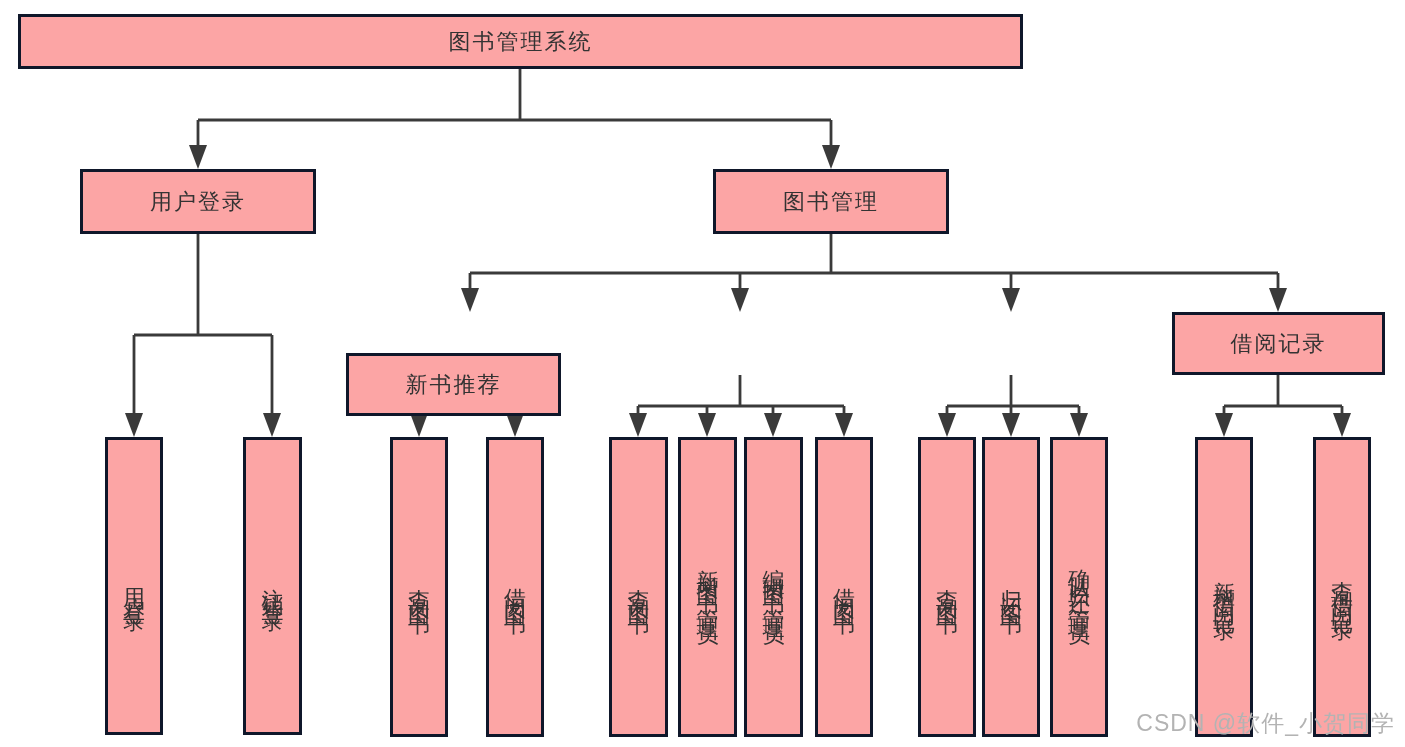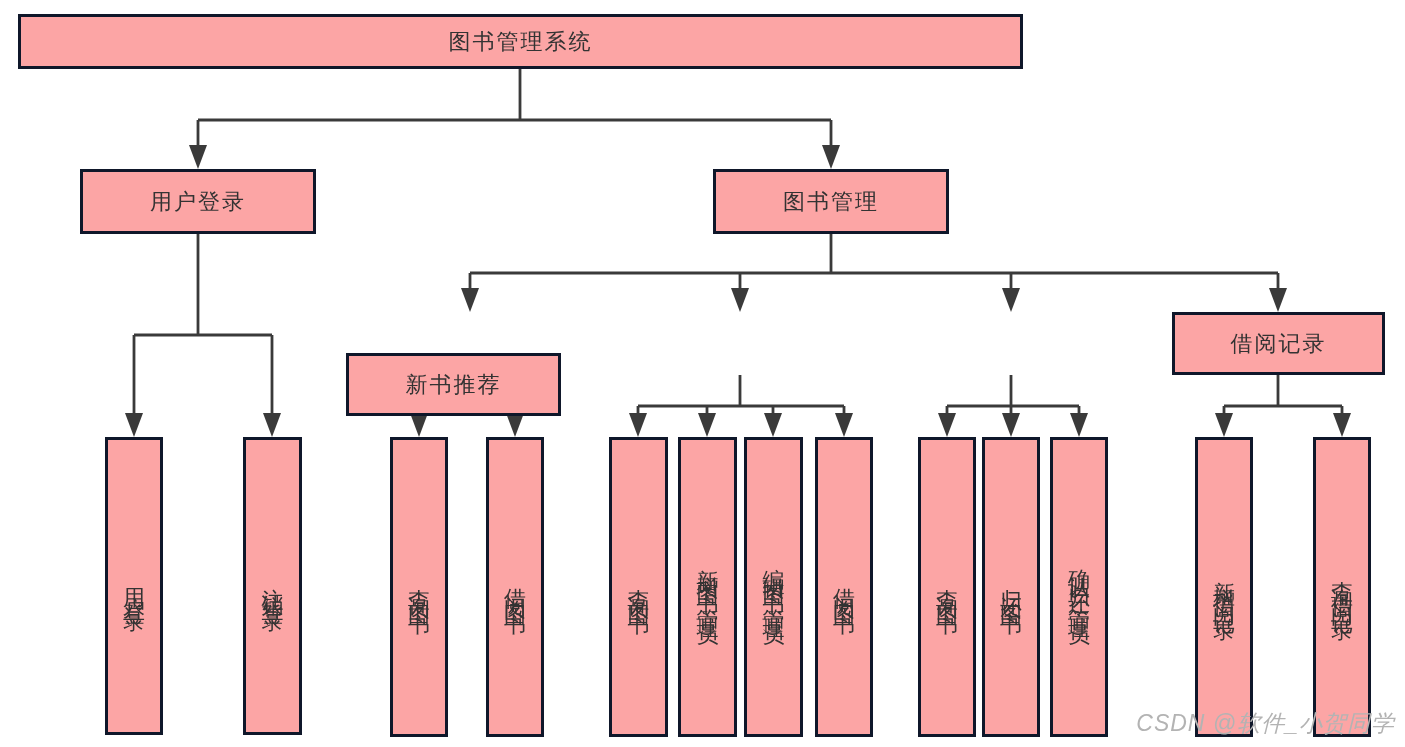--- a/index.html
+++ b/index.html
@@ -47,21 +47,20 @@
   }
   .watermark {
     position: absolute;
     right: 10px;
     bottom: 8px;
     font-size: 23px;
     color: #b3b3b3;
     letter-spacing: 1px;
     z-index: 2;
     white-space: nowrap;
-    font-style: italic;
   }
 </style>
 </head>
 <body>
 
 <div class="stage">
 
   <svg class="connectors" viewBox="0 0 1405 747" xmlns="http://www.w3.org/2000/svg">
     <g stroke="#3a3a3a" stroke-width="2.8" fill="none">
 

